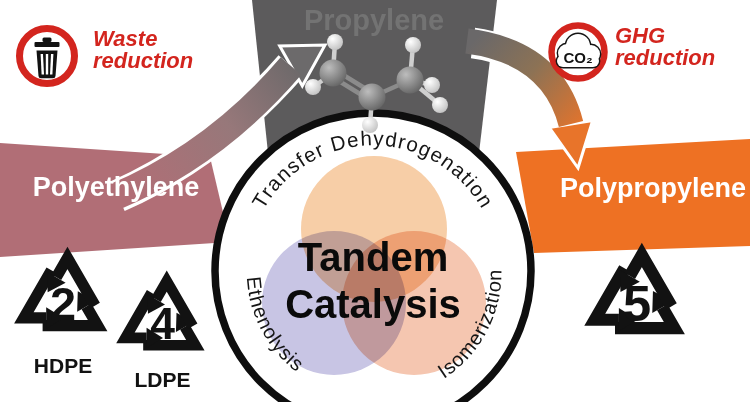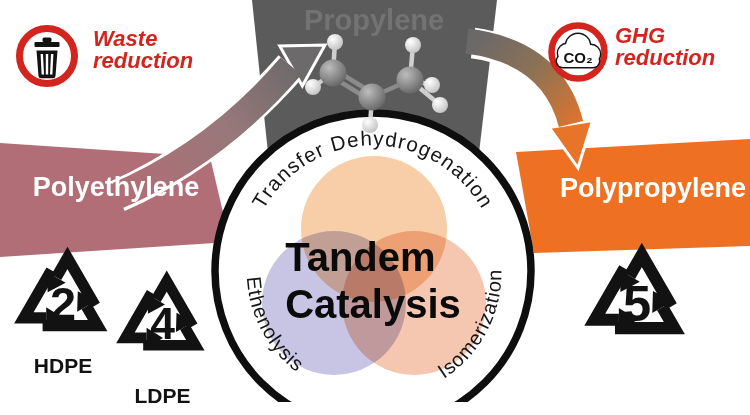--- a/index.html
+++ b/index.html
@@ -8,21 +8,21 @@
   .abs{position:absolute;}
   svg{display:block;}
   svg text{font-family:"Liberation Sans",sans-serif;}
 
   .banner-label{color:#fff;font-weight:bold;font-size:27px;white-space:nowrap;
                 transform:translateX(-50%);}
   .top-title{color:#737373;font-weight:bold;font-size:29px;white-space:nowrap;
              transform:translateX(-50%);}
   .badge-text{color:#D3251E;font-weight:bold;font-style:italic;font-size:22px;
               line-height:21.5px;white-space:nowrap;}
-  .venn-title{transform:translateX(-50%);text-align:left;color:#0a0a0a;
+  .venn-title{transform:translateX(-50%);text-align:center;color:#0a0a0a;
               font-weight:bold;font-size:40px;line-height:47px;white-space:nowrap;}
   .recycle-label{position:absolute;text-align:center;font-weight:bold;color:#121212;}
 
   .curved-top{font-size:20.5px;letter-spacing:1.2px;fill:#151515;}
   .curved-side{font-size:20px;letter-spacing:0.8px;fill:#151515;}
   .rc-num{font-size:46px;font-weight:bold;fill:#121212;}
 </style>
 </head>
 <body>
 
@@ -188,20 +188,20 @@
   <svg class="abs" style="left:12px;top:244px;" width="102" height="90" viewBox="0 0 100 88">
     <use href="#rc-tri"></use>
     <text class="rc-num" x="50" y="74" text-anchor="middle">2</text>
   </svg>
   <div class="recycle-label" style="left:12px;top:324px;width:102px;font-size:21px;margin-top:30px;">HDPE</div>
 
   <svg class="abs" style="left:114px;top:268px;" width="97" height="85" viewBox="0 0 100 88">
     <use href="#rc-tri"></use>
     <text class="rc-num" x="50" y="74" text-anchor="middle">4</text>
   </svg>
-  <div class="recycle-label" style="left:114px;top:384px;width:97px;font-size:21px;">LDPE</div>
+  <div class="recycle-label" style="left:114px;top:368px;width:97px;font-size:21px;">LDPE</div>
 
   <svg class="abs" style="left:582px;top:240px;" width="110" height="97" viewBox="0 0 100 88">
     <use href="#rc-tri"></use>
     <text class="rc-num" x="50" y="74" text-anchor="middle">5</text>
   </svg>
 
 </div>
 
 </body></html>

